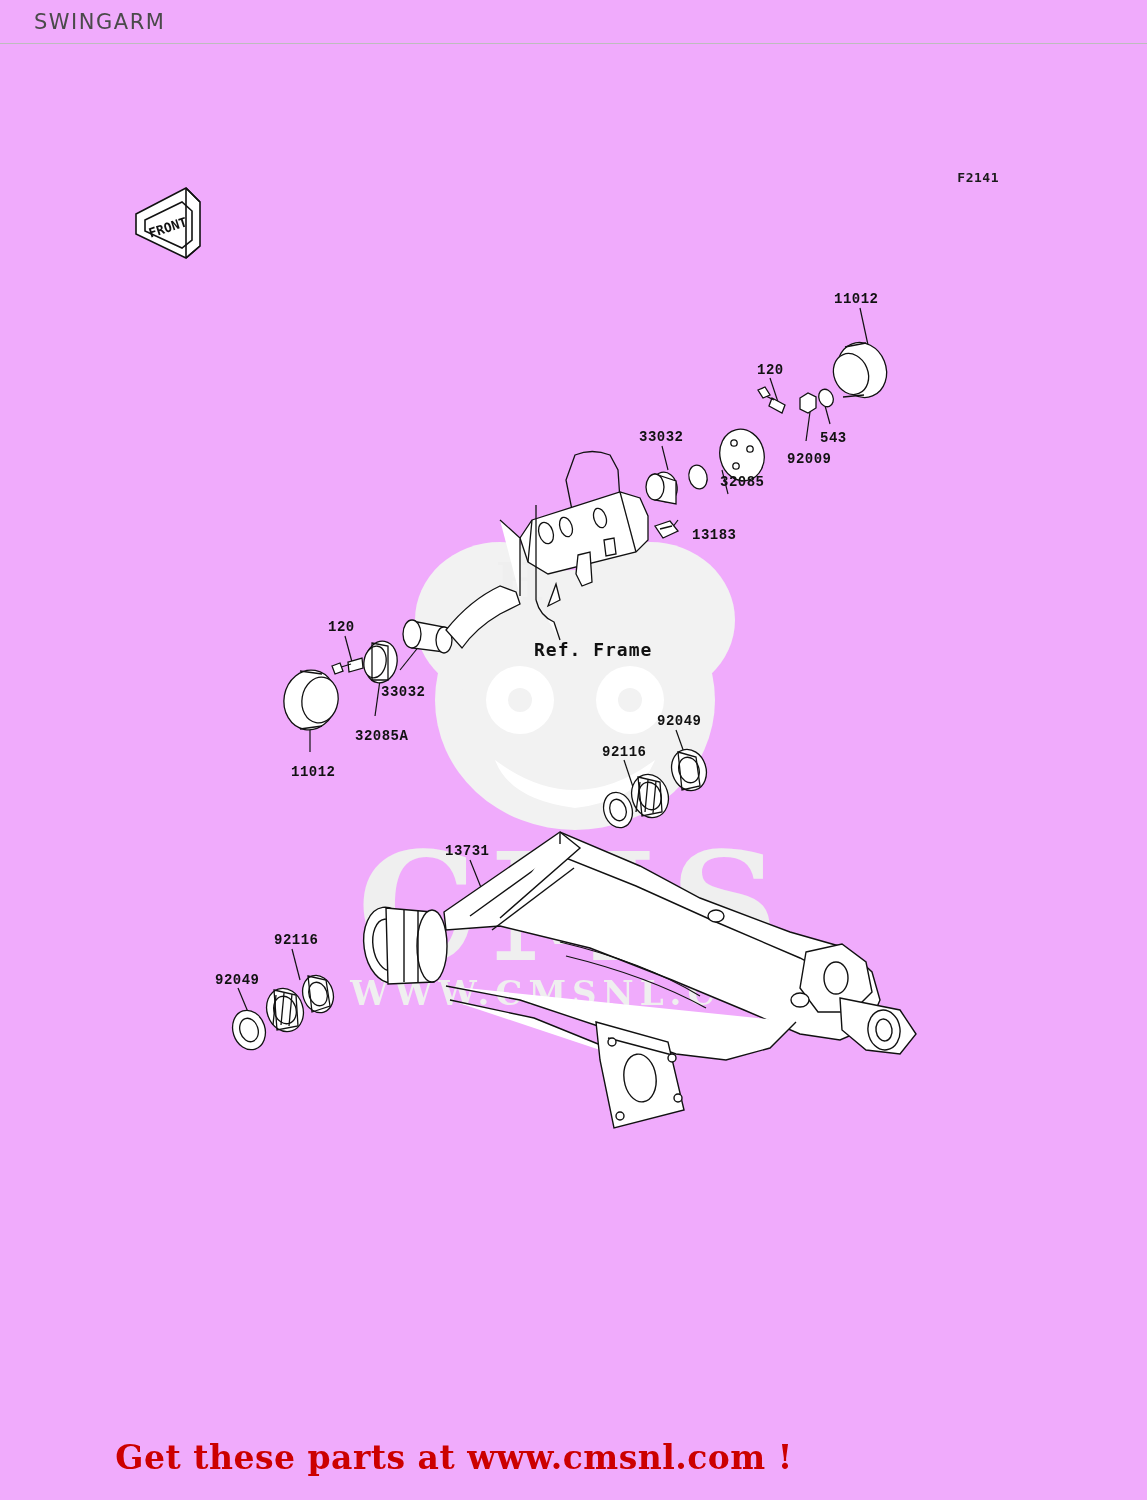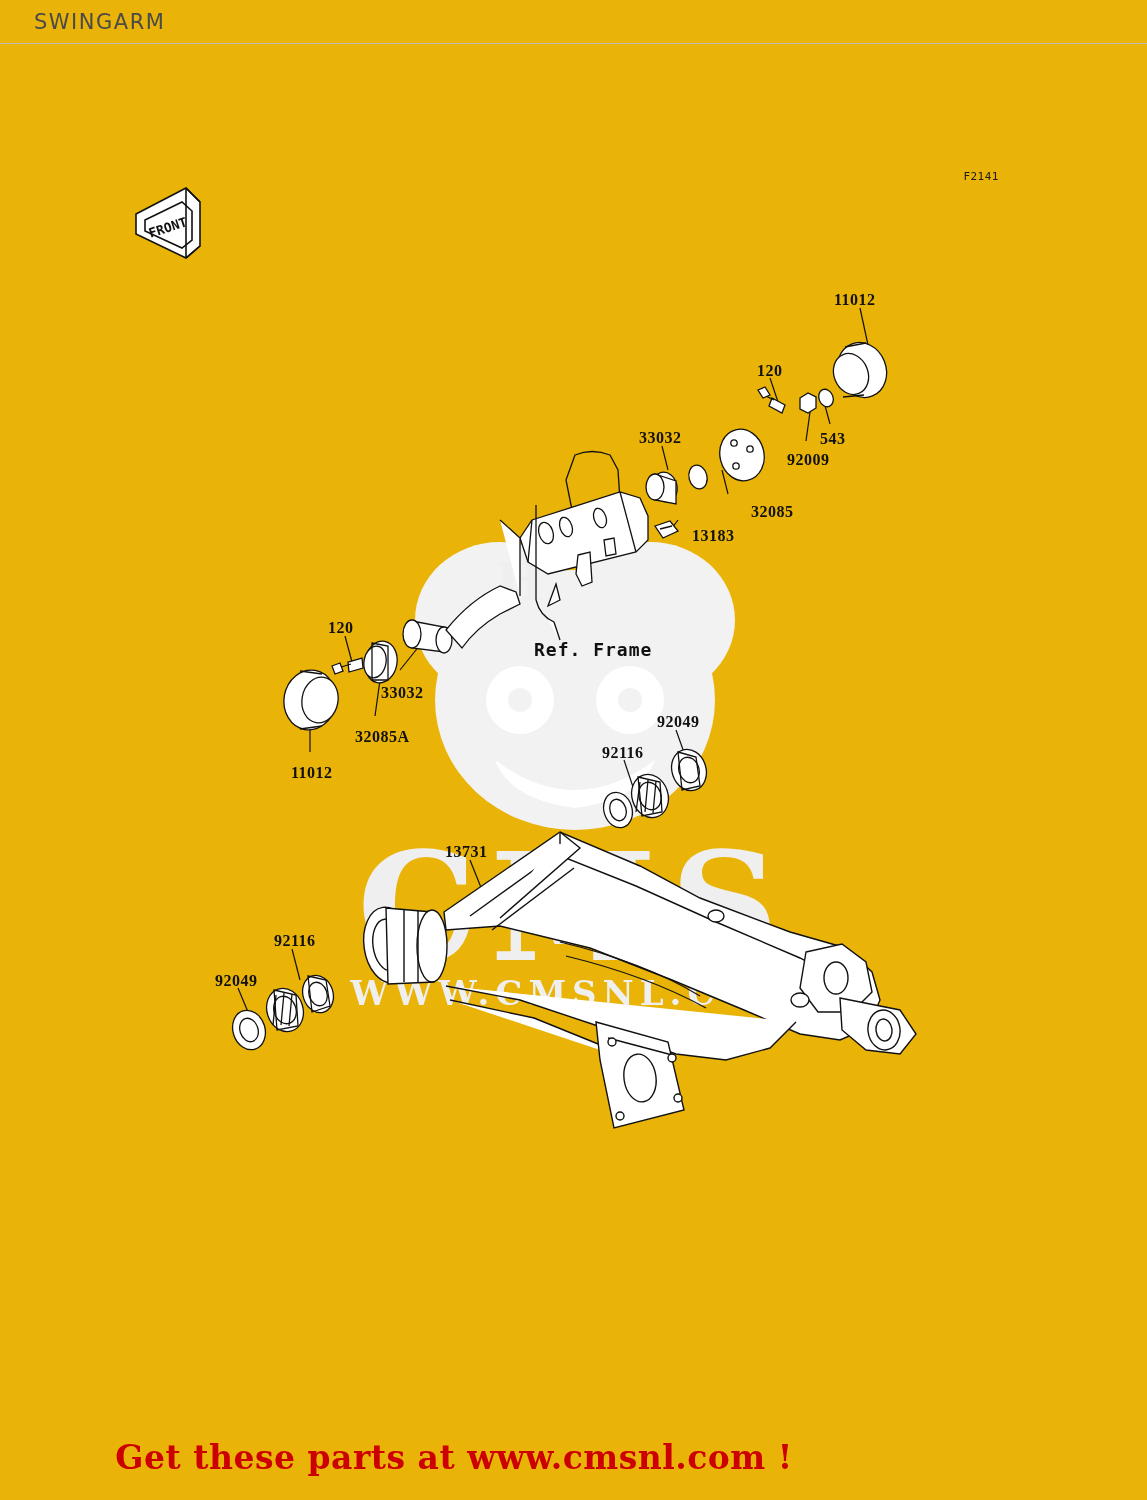--- a/index.html
+++ b/index.html
@@ -11,21 +11,21 @@
     width: 1147px;
     height: 1500px;
     position: relative;
     font-family: "DejaVu Sans", sans-serif;
     overflow: hidden;
   }
   #page {
     position: relative;
     width: 1147px;
     height: 1500px;
-    background: #eab308;
+    background: #f0abfc;
   }
   .title-bar {
     position: absolute;
     left: 0; top: 0;
     width: 1147px;
     height: 44px;
     border-bottom: 1px solid #bdbdbd;
     box-sizing: border-box;
   }
   .title-text {
@@ -35,41 +35,41 @@
     font-family: "DejaVu Sans", sans-serif;
     font-size: 21px;
     letter-spacing: 1.5px;
     color: #4a4a4a;
   }
   .fig-code {
     position: absolute;
     right: 148px;
     top: 170px;
     font-family: "DejaVu Sans Mono", monospace;
-    font-size: 11px;
-    font-weight: normal;
+    font-size: 13px;
+    font-weight: bold;
     color: #1a1a1a;
     letter-spacing: 0.5px;
   }
   .footer {
     position: absolute;
     left: 0;
     top: 1438px;
     width: 908px;
     text-align: center;
     font-family: "DejaVu Serif", serif;
     font-size: 33px;
     font-weight: bold;
     color: #cc0000;
     letter-spacing: 0.5px;
   }
   .label {
     position: absolute;
-    font-family: Liberation Serif, serif;
-    font-size: 16px;
+    font-family: Liberation Mono, monospace;
+    font-size: 14px;
     font-weight: bold;
     color: #111;
     letter-spacing: 0.5px;
     white-space: nowrap;
   }
   .ref-label {
     position: absolute;
     font-family: "DejaVu Sans Mono", monospace;
     font-size: 18px;
     font-weight: bold;
@@ -281,21 +281,21 @@
       <path d="M560 942 Q644 962 700 996" fill="none" stroke-width="1.2"></path>
       <path d="M566 956 Q648 976 706 1008" fill="none" stroke-width="1.2"></path>
     </g>
   </svg>
 
   <div class="label" style="left:834px; top:291px;">11012</div>
   <div class="label" style="left:757px; top:362px;">120</div>
   <div class="label" style="left:820px; top:430px;">543</div>
   <div class="label" style="left:787px; top:451px;">92009</div>
   <div class="label" style="left:639px; top:429px;">33032</div>
-  <div class="label" style="left:720px; top:503px;margin-left:31px;">32085</div>
+  <div class="label" style="left:720px; top:474px;">32085</div>
   <div class="label" style="left:676px; top:527px;margin-left:16px;">13183</div>
   <div class="label" style="left:328px; top:619px;">120</div>
   <div class="label" style="left:381px; top:684px;">33032</div>
   <div class="label" style="left:355px; top:728px;">32085A</div>
   <div class="label" style="left:291px; top:764px;">11012</div>
   <div class="label" style="left:657px; top:713px;">92049</div>
   <div class="label" style="left:602px; top:744px;">92116</div>
   <div class="label" style="left:445px; top:843px;">13731</div>
   <div class="label" style="left:274px; top:932px;">92116</div>
   <div class="label" style="left:215px; top:972px;">92049</div>

